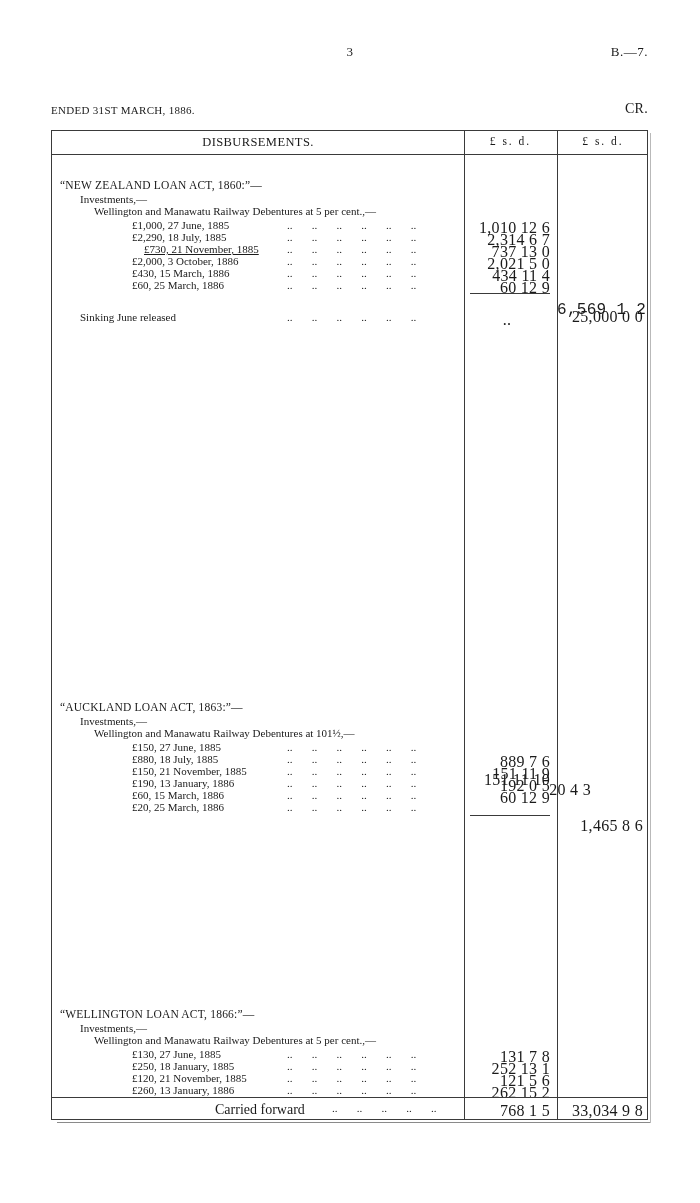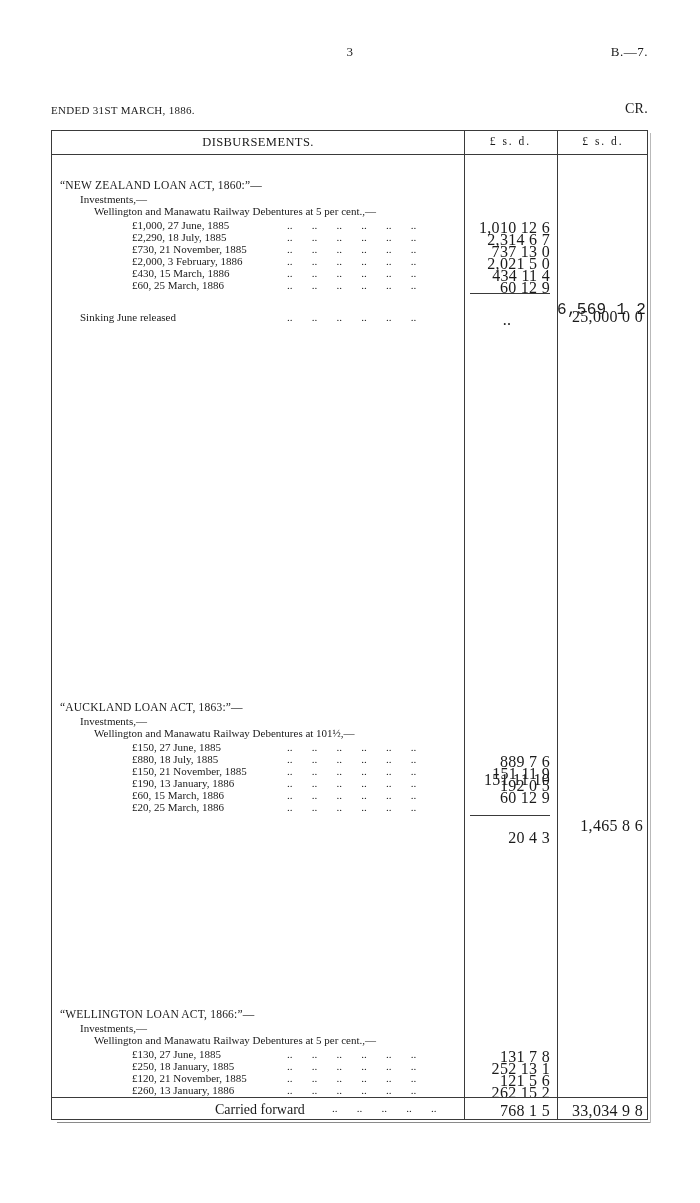--- a/index.html
+++ b/index.html
@@ -209,25 +209,25 @@
     <div class="ln" style="left:42px; top:74px;">Wellington and Manawatu Railway Debentures at 5 per cent.,—</div>
 
     <div class="ln" style="left:80px; top:88px;">£1,000, 27 June, 1885</div>
     <div class="ln dots" style="left:235px; top:88px;">..&nbsp;&nbsp;&nbsp;&nbsp;&nbsp;&nbsp;&nbsp;..&nbsp;&nbsp;&nbsp;&nbsp;&nbsp;&nbsp;&nbsp;..&nbsp;&nbsp;&nbsp;&nbsp;&nbsp;&nbsp;&nbsp;..&nbsp;&nbsp;&nbsp;&nbsp;&nbsp;&nbsp;&nbsp;..&nbsp;&nbsp;&nbsp;&nbsp;&nbsp;&nbsp;&nbsp;..</div>
     <div class="amt col1" style="top:88px;">1,010  12    6</div>
 
     <div class="ln" style="left:80px; top:100px;">£2,290, 18 July, 1885</div>
     <div class="ln dots" style="left:235px; top:100px;">..&nbsp;&nbsp;&nbsp;&nbsp;&nbsp;&nbsp;&nbsp;..&nbsp;&nbsp;&nbsp;&nbsp;&nbsp;&nbsp;&nbsp;..&nbsp;&nbsp;&nbsp;&nbsp;&nbsp;&nbsp;&nbsp;..&nbsp;&nbsp;&nbsp;&nbsp;&nbsp;&nbsp;&nbsp;..&nbsp;&nbsp;&nbsp;&nbsp;&nbsp;&nbsp;&nbsp;..</div>
     <div class="amt col1" style="top:100px;">2,314    6    7</div>
 
-    <div class="ln" style="left:80px; top:112px;">£730, 21 November, 1885</div>
+    <div class="ln" style="left:92px; top:112px;text-decoration:underline;">£730, 21 November, 1885</div>
     <div class="ln dots" style="left:235px; top:112px;">..&nbsp;&nbsp;&nbsp;&nbsp;&nbsp;&nbsp;&nbsp;..&nbsp;&nbsp;&nbsp;&nbsp;&nbsp;&nbsp;&nbsp;..&nbsp;&nbsp;&nbsp;&nbsp;&nbsp;&nbsp;&nbsp;..&nbsp;&nbsp;&nbsp;&nbsp;&nbsp;&nbsp;&nbsp;..&nbsp;&nbsp;&nbsp;&nbsp;&nbsp;&nbsp;&nbsp;..</div>
     <div class="amt col1" style="top:112px;">737  13    0</div>
 
-    <div class="ln" style="left:80px; top:124px;">£2,000, 3 February, 1886</div>
+    <div class="ln" style="left:80px; top:124px;">£2,000, 3 October, 1886</div>
     <div class="ln dots" style="left:235px; top:124px;">..&nbsp;&nbsp;&nbsp;&nbsp;&nbsp;&nbsp;&nbsp;..&nbsp;&nbsp;&nbsp;&nbsp;&nbsp;&nbsp;&nbsp;..&nbsp;&nbsp;&nbsp;&nbsp;&nbsp;&nbsp;&nbsp;..&nbsp;&nbsp;&nbsp;&nbsp;&nbsp;&nbsp;&nbsp;..&nbsp;&nbsp;&nbsp;&nbsp;&nbsp;&nbsp;&nbsp;..</div>
     <div class="amt col1" style="top:124px;">2,021    5    0</div>
 
     <div class="ln" style="left:80px; top:136px;">£430, 15 March, 1886</div>
     <div class="ln dots" style="left:235px; top:136px;">..&nbsp;&nbsp;&nbsp;&nbsp;&nbsp;&nbsp;&nbsp;..&nbsp;&nbsp;&nbsp;&nbsp;&nbsp;&nbsp;&nbsp;..&nbsp;&nbsp;&nbsp;&nbsp;&nbsp;&nbsp;&nbsp;..&nbsp;&nbsp;&nbsp;&nbsp;&nbsp;&nbsp;&nbsp;..&nbsp;&nbsp;&nbsp;&nbsp;&nbsp;&nbsp;&nbsp;..</div>
     <div class="amt col1" style="top:136px;">434  11    4</div>
 
     <div class="ln" style="left:80px; top:148px;">£60, 25 March, 1886</div>
     <div class="ln dots" style="left:235px; top:148px;">..&nbsp;&nbsp;&nbsp;&nbsp;&nbsp;&nbsp;&nbsp;..&nbsp;&nbsp;&nbsp;&nbsp;&nbsp;&nbsp;&nbsp;..&nbsp;&nbsp;&nbsp;&nbsp;&nbsp;&nbsp;&nbsp;..&nbsp;&nbsp;&nbsp;&nbsp;&nbsp;&nbsp;&nbsp;..&nbsp;&nbsp;&nbsp;&nbsp;&nbsp;&nbsp;&nbsp;..</div>
     <div class="amt col1" style="top:148px;">60  12    9</div>
@@ -259,21 +259,21 @@
     <div class="ln" style="left:80px; top:646px;">£190, 13 January, 1886</div>
     <div class="ln dots" style="left:235px; top:646px;">..&nbsp;&nbsp;&nbsp;&nbsp;&nbsp;&nbsp;&nbsp;..&nbsp;&nbsp;&nbsp;&nbsp;&nbsp;&nbsp;&nbsp;..&nbsp;&nbsp;&nbsp;&nbsp;&nbsp;&nbsp;&nbsp;..&nbsp;&nbsp;&nbsp;&nbsp;&nbsp;&nbsp;&nbsp;..&nbsp;&nbsp;&nbsp;&nbsp;&nbsp;&nbsp;&nbsp;..</div>
     <div class="amt col1" style="top:646px;">192    0    5</div>
 
     <div class="ln" style="left:80px; top:658px;">£60, 15 March, 1886</div>
     <div class="ln dots" style="left:235px; top:658px;">..&nbsp;&nbsp;&nbsp;&nbsp;&nbsp;&nbsp;&nbsp;..&nbsp;&nbsp;&nbsp;&nbsp;&nbsp;&nbsp;&nbsp;..&nbsp;&nbsp;&nbsp;&nbsp;&nbsp;&nbsp;&nbsp;..&nbsp;&nbsp;&nbsp;&nbsp;&nbsp;&nbsp;&nbsp;..&nbsp;&nbsp;&nbsp;&nbsp;&nbsp;&nbsp;&nbsp;..</div>
     <div class="amt col1" style="top:658px;">60  12    9</div>
 
     <div class="ln" style="left:80px; top:670px;">£20, 25 March, 1886</div>
     <div class="ln dots" style="left:235px; top:670px;">..&nbsp;&nbsp;&nbsp;&nbsp;&nbsp;&nbsp;&nbsp;..&nbsp;&nbsp;&nbsp;&nbsp;&nbsp;&nbsp;&nbsp;..&nbsp;&nbsp;&nbsp;&nbsp;&nbsp;&nbsp;&nbsp;..&nbsp;&nbsp;&nbsp;&nbsp;&nbsp;&nbsp;&nbsp;..&nbsp;&nbsp;&nbsp;&nbsp;&nbsp;&nbsp;&nbsp;..</div>
-    <div class="amt col1" style="top:698px;">20    4    3</div>
+    <div class="amt col1" style="top:650px;padding-left:41px;">20    4    3</div>
 
     <div class="rule" style="left:418px; top:684px; width:80px;"></div>
     <div class="amt col2" style="top:686px;">1,465    8    6</div>
 
     <div class="ln sec-title" style="left:8px; top:877px;">“WELLINGTON LOAN ACT, 1866:”—</div>
     <div class="ln" style="left:28px; top:891px;">Investments,—</div>
     <div class="ln" style="left:42px; top:903px;">Wellington and Manawatu Railway Debentures at 5 per cent.,—</div>
 
     <div class="ln" style="left:80px; top:917px;">£130, 27 June, 1885</div>
     <div class="ln dots" style="left:235px; top:917px;">..&nbsp;&nbsp;&nbsp;&nbsp;&nbsp;&nbsp;&nbsp;..&nbsp;&nbsp;&nbsp;&nbsp;&nbsp;&nbsp;&nbsp;..&nbsp;&nbsp;&nbsp;&nbsp;&nbsp;&nbsp;&nbsp;..&nbsp;&nbsp;&nbsp;&nbsp;&nbsp;&nbsp;&nbsp;..&nbsp;&nbsp;&nbsp;&nbsp;&nbsp;&nbsp;&nbsp;..</div>

